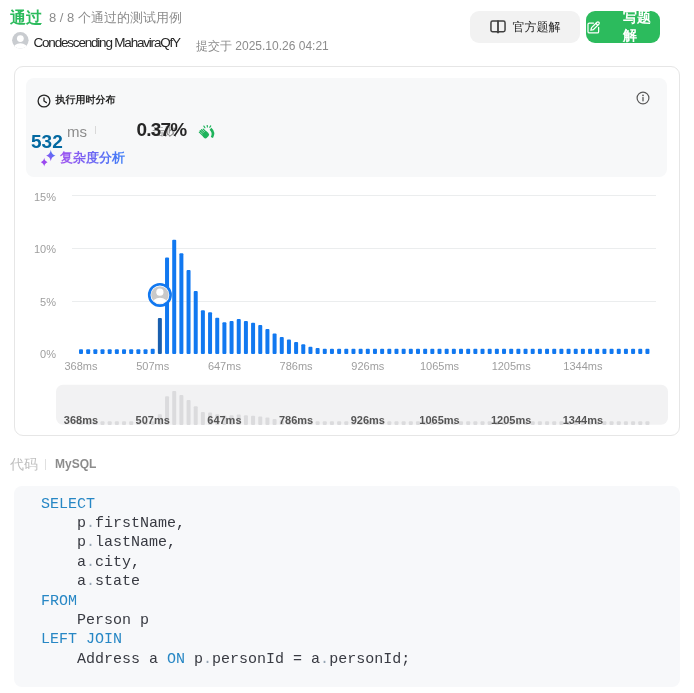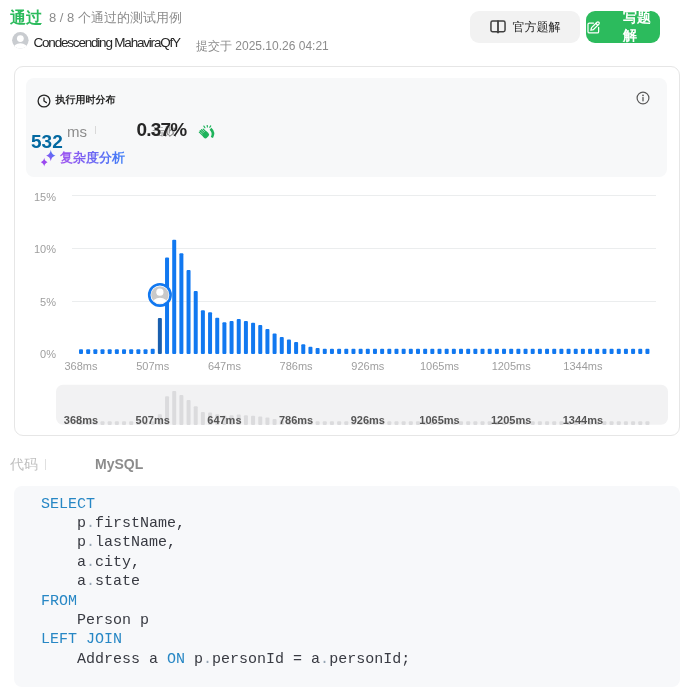--- a/index.html
+++ b/index.html
@@ -284,21 +284,21 @@
 <text x="224.4" y="423.5" text-anchor="middle" font-size="11" font-weight="600" fill="#555">647ms</text>
 <text x="296.1" y="423.5" text-anchor="middle" font-size="11" font-weight="600" fill="#555">786ms</text>
 <text x="367.8" y="423.5" text-anchor="middle" font-size="11" font-weight="600" fill="#555">926ms</text>
 <text x="439.5" y="423.5" text-anchor="middle" font-size="11" font-weight="600" fill="#555">1065ms</text>
 <text x="511.2" y="423.5" text-anchor="middle" font-size="11" font-weight="600" fill="#555">1205ms</text>
 <text x="582.9" y="423.5" text-anchor="middle" font-size="11" font-weight="600" fill="#555">1344ms</text>
 </svg>
 
 <div class="abs" style="left:10px; top:457px; font-size:14px; color:#bfbfbf; line-height:14px;">代码</div>
 <div class="abs" style="left:45px; top:459px; width:1px; height:11px; background:#e0e0e0;"></div>
-<div class="abs" style="left:55px; top:457px; font-size:14px; font-weight:700; color:#8c8c8c; line-height:14px;margin-left:40px;">MySQL</div>
+<div class="abs" style="left:55px; top:457px; font-size:12px; font-weight:700; color:#8c8c8c; line-height:14px;">MySQL</div>
 
 <div class="abs" style="left:14px; top:486px; width:666px; height:201px; background:#f7f8fa; border-radius:8px;"></div>
 <pre class="abs" style="left:41px; top:494.5px; font-family:'Liberation Mono',monospace; font-size:15px; line-height:19.4px; color:#383a42;"><span style="color:#2787c5">SELECT</span>
     p<span style="color:#96a5b4">.</span>firstName,
     p<span style="color:#96a5b4">.</span>lastName,
     a<span style="color:#96a5b4">.</span>city,
     a<span style="color:#96a5b4">.</span>state
 <span style="color:#2787c5">FROM</span>
     Person p
 <span style="color:#2787c5">LEFT</span> <span style="color:#2787c5">JOIN</span>

